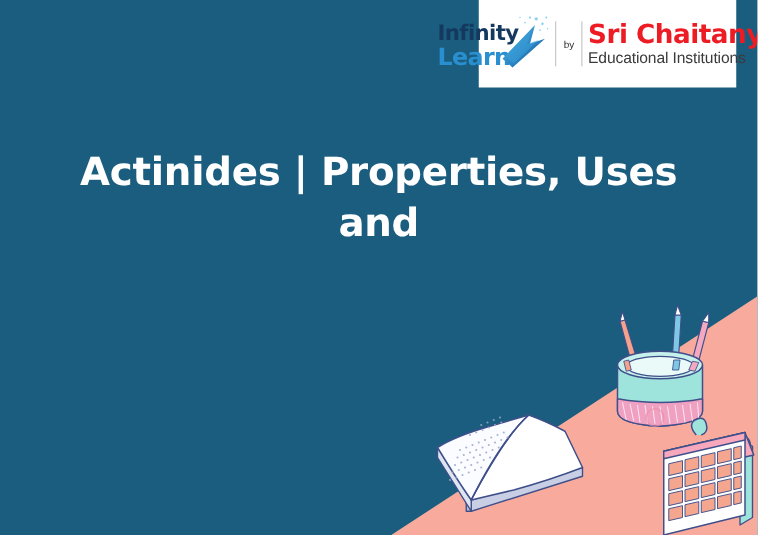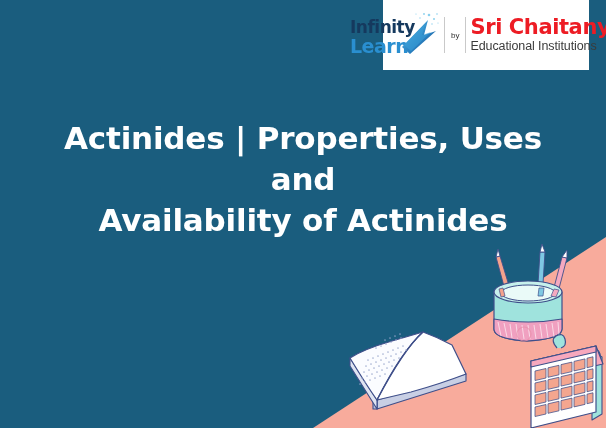--- a/index.html
+++ b/index.html
@@ -187,21 +187,20 @@
     <div class="logo-divider"></div>
 
     <div class="logo-right">
       <div class="sc-title">Sri Chaitanya</div>
       <div class="sc-sub">Educational Institutions</div>
     </div>
   </div>
 
   <div class="headline">
     <span>Actinides | Properties, Uses and</span><br>
-    <span>Availability of Actinides</span>
   </div>
 
   <svg class="illustration" viewBox="0 0 606 428">
 
     <g>
 
       <path d="M377 400 L466 374 L466 381 L377 409 Z" fill="#c8cfe4" stroke="#3f4f8a" stroke-width="1.1" stroke-linejoin="round"></path>
       <path d="M377 400 L377 409 L373 409 L373 400 Z" fill="#b9c1da" stroke="#3f4f8a" stroke-width="1.1" stroke-linejoin="round"></path>
 
       <path d="M350 358 L377 400 L377 409 L350 366 Z" fill="#dfe4f1" stroke="#3f4f8a" stroke-width="1.1" stroke-linejoin="round"></path>

